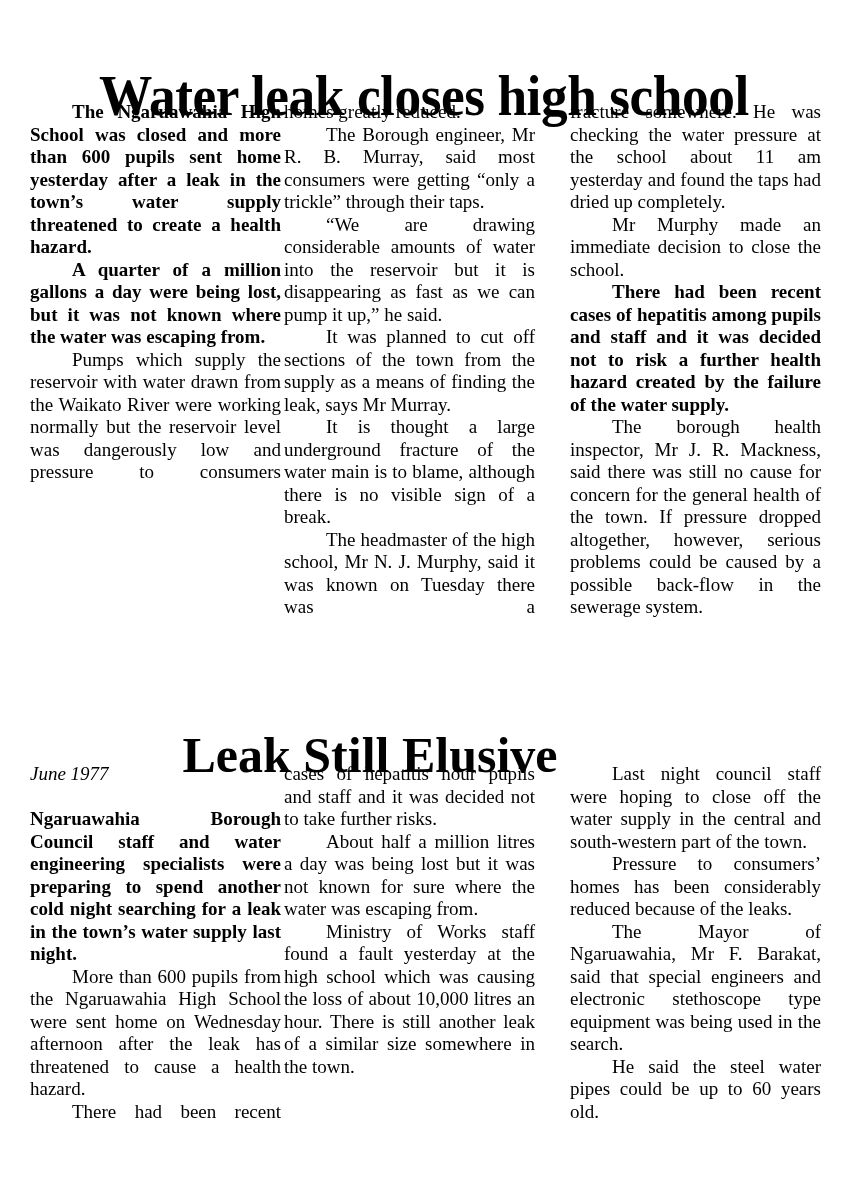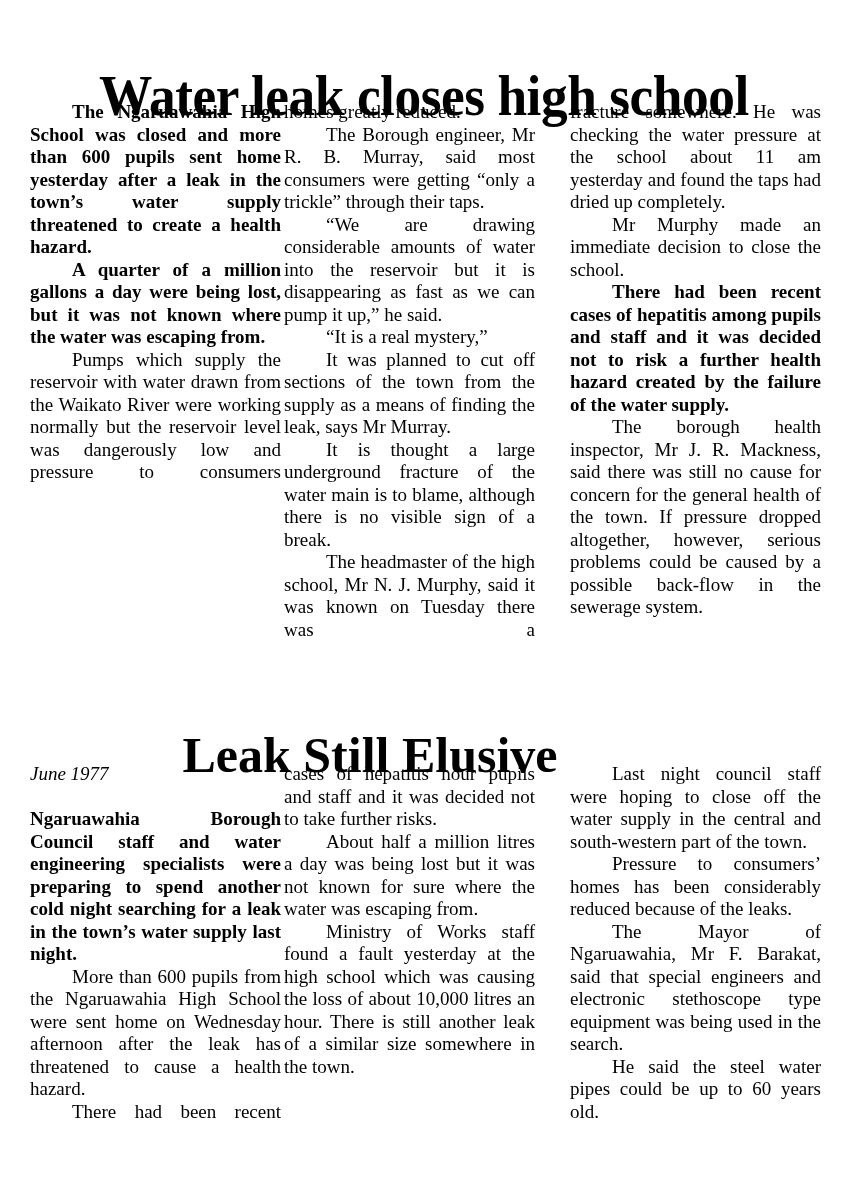--- a/index.html
+++ b/index.html
@@ -33,21 +33,20 @@
 <div class="col c1 top">
   <p class="bold">The Ngaruawahia High School was closed and more than 600 pupils sent home yesterday after a leak in the town’s water supply threatened to create a health hazard.</p>
   <p class="bold">A quarter of a million gallons a day were being lost, but it was not known where the water was escaping from.</p>
   <p class="justify-last">Pumps which supply the reservoir with water drawn from the Waikato River were working normally but the reservoir level was dangerously low and pressure to consumers</p>
 </div>
 
 <div class="col c2 top">
   <p class="cont">homes greatly reduced.</p>
   <p>The Borough engineer, Mr R. B. Murray, said most consumers were getting “only a trickle” through their taps.</p>
   <p>“We are drawing considerable amounts of water into the reservoir but it is disappearing as fast as we can pump it up,” he said.</p>
-  <p>“It is a real mystery,”</p>
   <p>It was planned to cut off sections of the town from the supply as a means of finding the leak, says Mr Murray.</p>
   <p>It is thought a large underground fracture of the water main is to blame, although there is no visible sign of a break.</p>
   <p class="justify-last">The headmaster of the high school, Mr N. J. Murphy, said it was known on Tuesday there was a</p>
 </div>
 
 <div class="col c3 top">
   <p class="cont">fracture somewhere. He was checking the water pressure at the school about 11 am yesterday and found the taps had dried up completely.</p>
   <p>Mr Murphy made an immediate decision to close the school.</p>
   <p class="bold">There had been recent cases of hepatitis among pupils and staff and it was decided not to risk a further health hazard created by the failure of the water supply.</p>
   <p>The borough health inspector, Mr J. R. Mackness, said there was still no cause for concern for the general health of the town. If pressure dropped altogether, however, serious problems could be caused by a possible back-flow in the sewerage system.</p>

